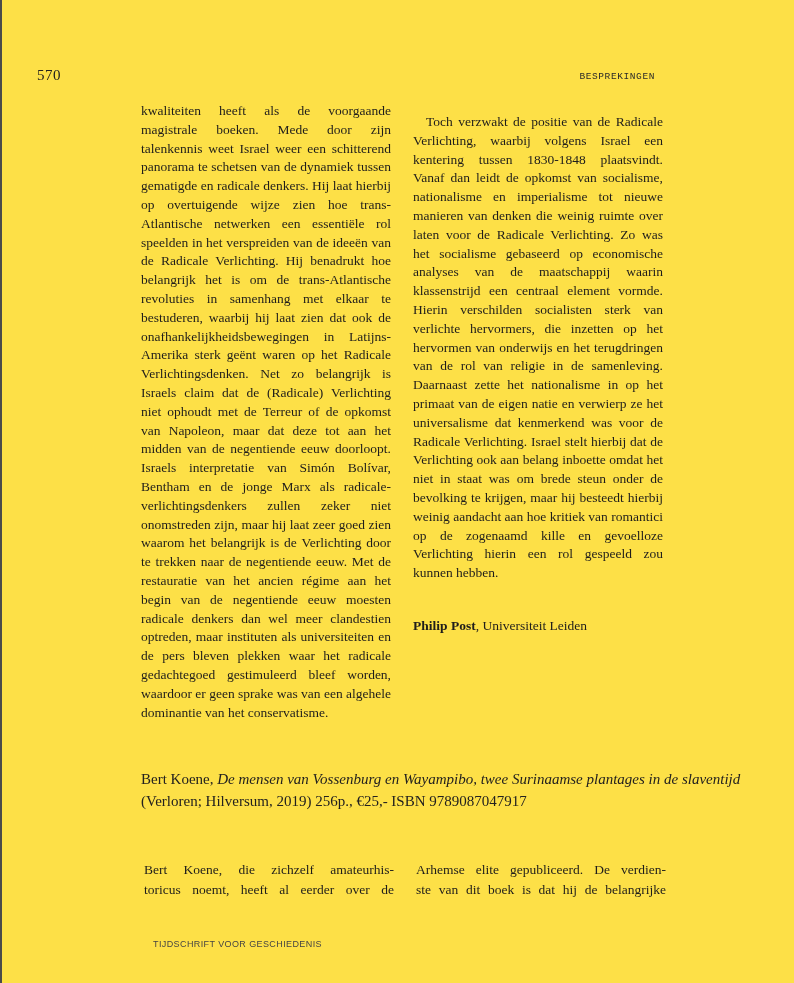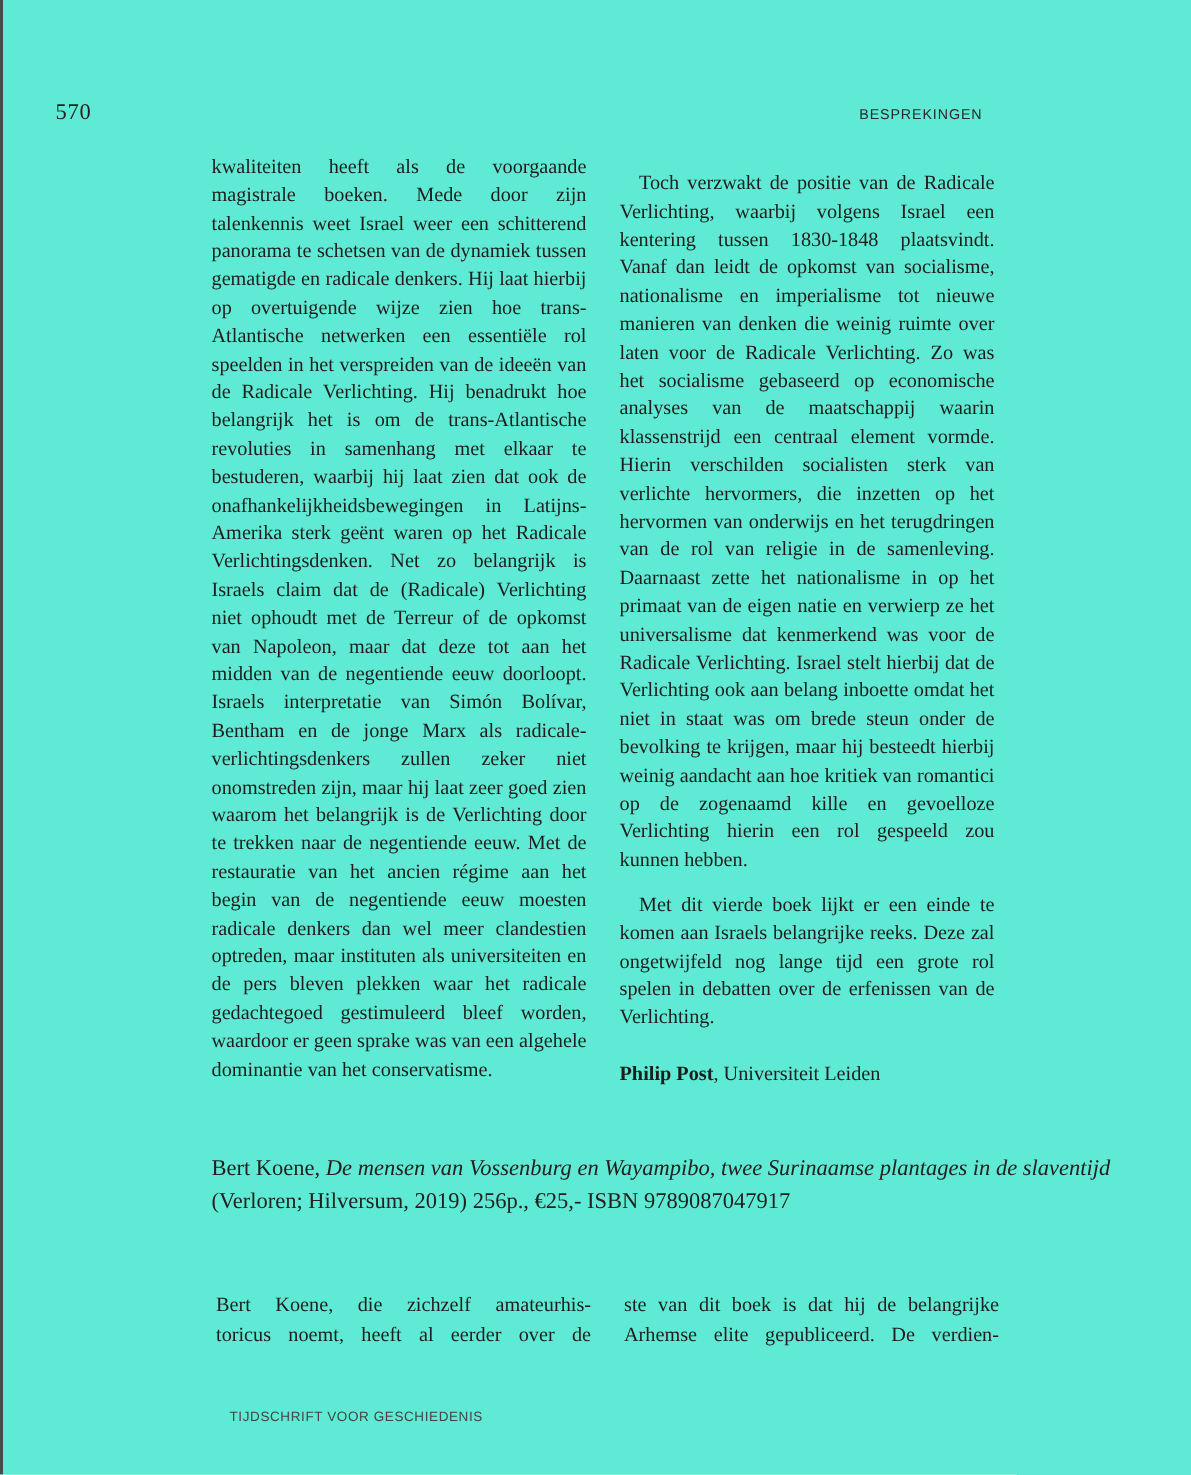--- a/index.html
+++ b/index.html
@@ -1,41 +1,41 @@
 <!DOCTYPE html>
 <html lang="nl"><head>
 <meta charset="utf-8">
 <style>
   html, body { margin: 0; padding: 0; }
   .page {
     position: relative;
     width: 794px;
     height: 983px;
-    background: #5eead4;
+    background: #fde047;
     font-family: "Liberation Serif", serif;
     color: #1f1d1b;
     overflow: hidden;
   }
   .left-edge-line {
     position: absolute;
     left: 0; top: 0;
     width: 2px; height: 100%;
     background: #4a4a4a;
   }
   .page-number {
     position: absolute;
     left: 37px; top: 67px;
     font-size: 15px;
     letter-spacing: 0.5px;
     color: #23211f;
   }
   .section-header {
     position: absolute;
     right: 139px; top: 71px;
-    font-family: Liberation Sans, sans-serif;
+    font-family: Liberation Mono, monospace;
     font-size: 9.5px;
     letter-spacing: 0.6px;
     color: #2b2a29;
   }
   .columns {
     position: absolute;
     left: 141px; top: 102px;
     width: 522px;
     display: grid;
     grid-template-columns: 250px 250px;
@@ -43,21 +43,21 @@
   }
   .col {
     font-size: 13.5px;
     line-height: 18.8px;
     text-align: justify;
     hyphens: auto;
   }
   .col p { margin: 0; }
   .col p.indent { text-indent: 13px; margin-top: 11px; }
   .signature {
-    margin-top: 19px;
+    margin-top: 34px;
     text-align: left;
     font-size: 13.5px;
   }
   .signature .name { font-weight: bold; }
   .citation {
     position: absolute;
     left: 141px; top: 769px;
     width: 560px;
     font-size: 15px;
     line-height: 21.5px;
@@ -105,41 +105,40 @@
   <div class="page-number">570</div>
 
   <div class="section-header">BESPREKINGEN</div>
 
   <div class="columns">
     <div class="col">
       <p>kwaliteiten heeft als de voorgaande magistrale boeken. Mede door zijn talenkennis weet Israel weer een schitterend panorama te schetsen van de dynamiek tussen gematigde en radicale denkers. Hij laat hierbij op overtuigende wijze zien hoe trans-Atlantische netwerken een essentiële rol speelden in het verspreiden van de ideeën van de Radicale Verlichting. Hij benadrukt hoe belangrijk het is om de trans-Atlantische revoluties in samenhang met elkaar te bestuderen, waarbij hij laat zien dat ook de onafhankelijkheidsbewegingen in Latijns-Amerika sterk geënt waren op het Radicale Verlichtingsdenken. Net zo belangrijk is Israels claim dat de (Radicale) Verlichting niet ophoudt met de Terreur of de opkomst van Napoleon, maar dat deze tot aan het midden van de negentiende eeuw doorloopt. Israels interpretatie van Simón Bolívar, Bentham en de jonge Marx als radicale-verlichtingsdenkers zullen zeker niet onomstreden zijn, maar hij laat zeer goed zien waarom het belangrijk is de Verlichting door te trekken naar de negentiende eeuw. Met de restauratie van het ancien régime aan het begin van de negentiende eeuw moesten radicale denkers dan wel meer clandestien optreden, maar instituten als universiteiten en de pers bleven plekken waar het radicale gedachtegoed gestimuleerd bleef worden, waardoor er geen sprake was van een algehele dominantie van het conservatisme.</p>
     </div>
     <div class="col">
       <p class="indent">Toch verzwakt de positie van de Radicale Verlichting, waarbij volgens Israel een kentering tussen 1830-1848 plaatsvindt. Vanaf dan leidt de opkomst van socialisme, nationalisme en imperialisme tot nieuwe manieren van denken die weinig ruimte over laten voor de Radicale Verlichting. Zo was het socialisme gebaseerd op economische analyses van de maatschappij waarin klassenstrijd een centraal element vormde. Hierin verschilden socialisten sterk van verlichte hervormers, die inzetten op het hervormen van onderwijs en het terugdringen van de rol van religie in de samenleving. Daarnaast zette het nationalisme in op het primaat van de eigen natie en verwierp ze het universalisme dat kenmerkend was voor de Radicale Verlichting. Israel stelt hierbij dat de Verlichting ook aan belang inboette omdat het niet in staat was om brede steun onder de bevolking te krijgen, maar hij besteedt hierbij weinig aandacht aan hoe kritiek van romantici op de zogenaamd kille en gevoelloze Verlichting hierin een rol gespeeld zou kunnen hebben.</p>
-      <p class="indent">Met dit vierde boek lijkt er een einde te komen aan Israels belangrijke reeks. Deze zal ongetwijfeld nog lange tijd een grote rol spelen in debatten over de erfenissen van de Verlichting.</p>
       <div class="signature">
         <span class="name">Philip Post</span><span>, Universiteit Leiden</span>
       </div>
     </div>
   </div>
 
   <div class="citation">
     <div class="line1">
       <span>Bert Koene, </span><span class="title">De mensen van Vossenburg en Wayampibo, twee Surinaamse plantages in de slaventijd</span>
     </div>
     <div class="line2">(Verloren; Hilversum, 2019) 256p., €25,- ISBN 9789087047917</div>
   </div>
 
 
   <div class="bottom-columns">
     <div>
         <div class="jline">Bert Koene, die zichzelf amateurhis-</div>
         <div class="jline">toricus noemt, heeft al eerder over de</div>
       </div>
     <div>
+        <div class="jline">Arhemse elite gepubliceerd. De verdien-</div>
         <div class="jline">ste van dit boek is dat hij de belangrijke</div>
-        <div class="jline">Arhemse elite gepubliceerd. De verdien-</div>
       </div>
   </div>
 
   <div class="page-footer">TIJDSCHRIFT VOOR GESCHIEDENIS</div>
 
 </div>
 
 </body></html>

